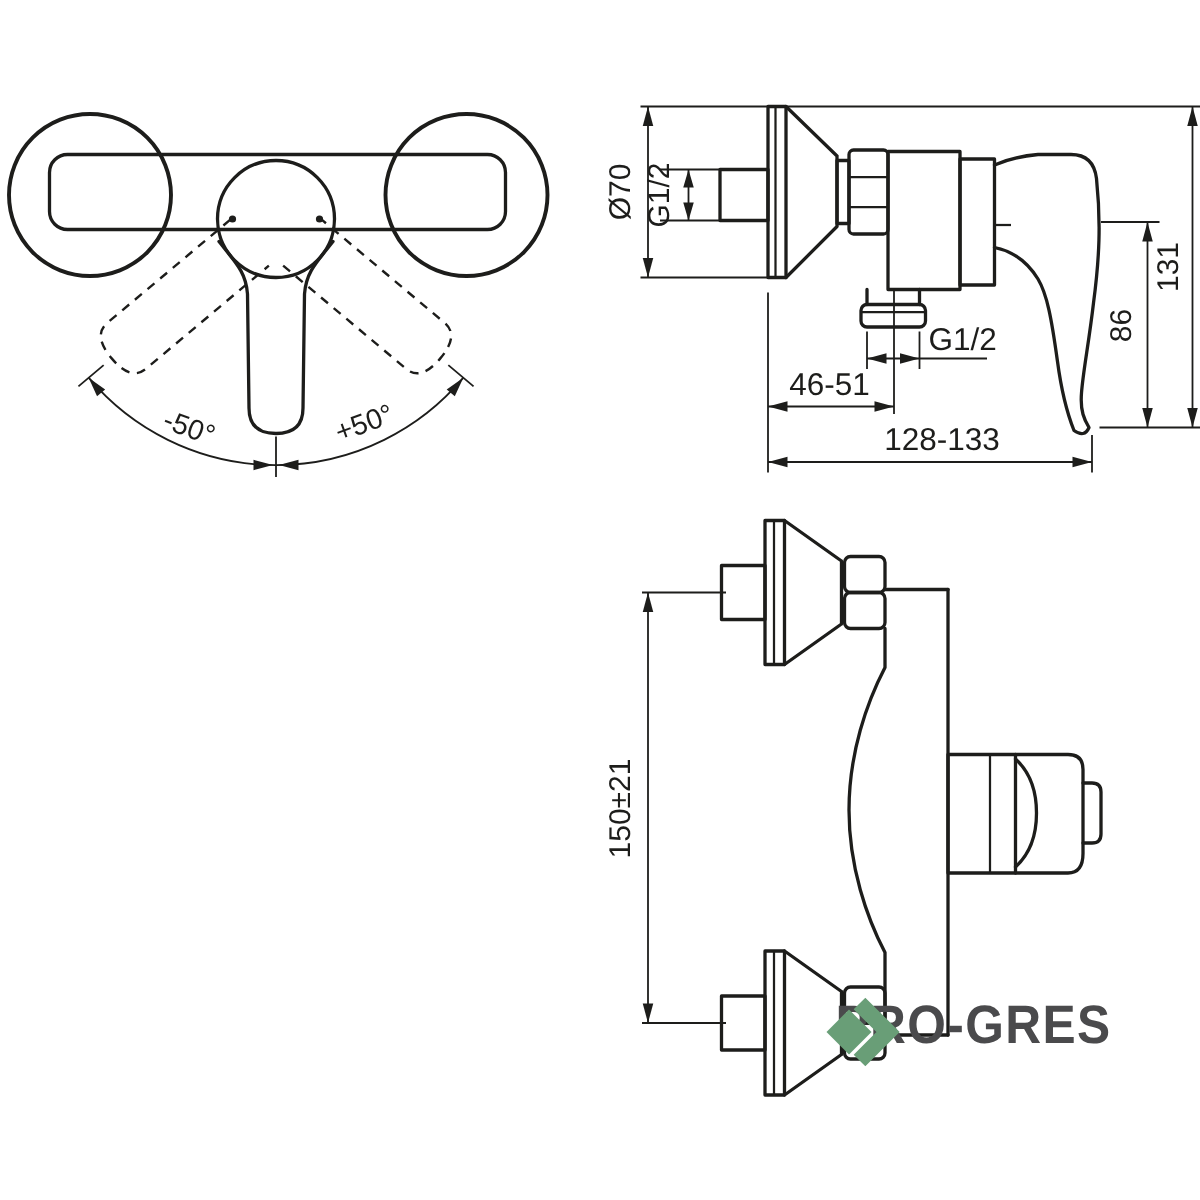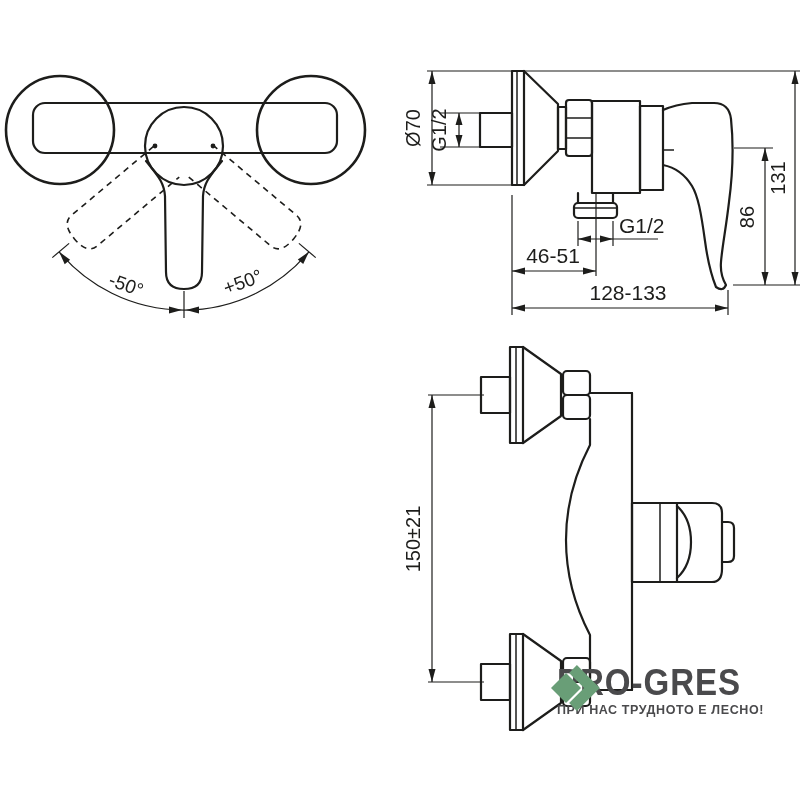--- a/index.html
+++ b/index.html
@@ -164,16 +164,15 @@
 </svg>
 
 <div class="logo">
   <div class="logo-row">
     <div class="brand">PRO-GRES</div>
     <svg class="logo-ic" width="56" height="46" viewBox="0 0 56 46">
       <polygon points="17,3 32,18 17,33 2,18" fill="#699e77" transform="translate(0,5)"></polygon>
       <polyline points="24,4 43,23 24,42" fill="none" stroke="#699e77" stroke-width="11"></polyline>
     </svg>
   </div>
-  <div class="tagline">ПРИ НАС ТРУДНОТО Е ЛЕСНО!</div>
 </div>
 
 </div>
 
 </body></html>

